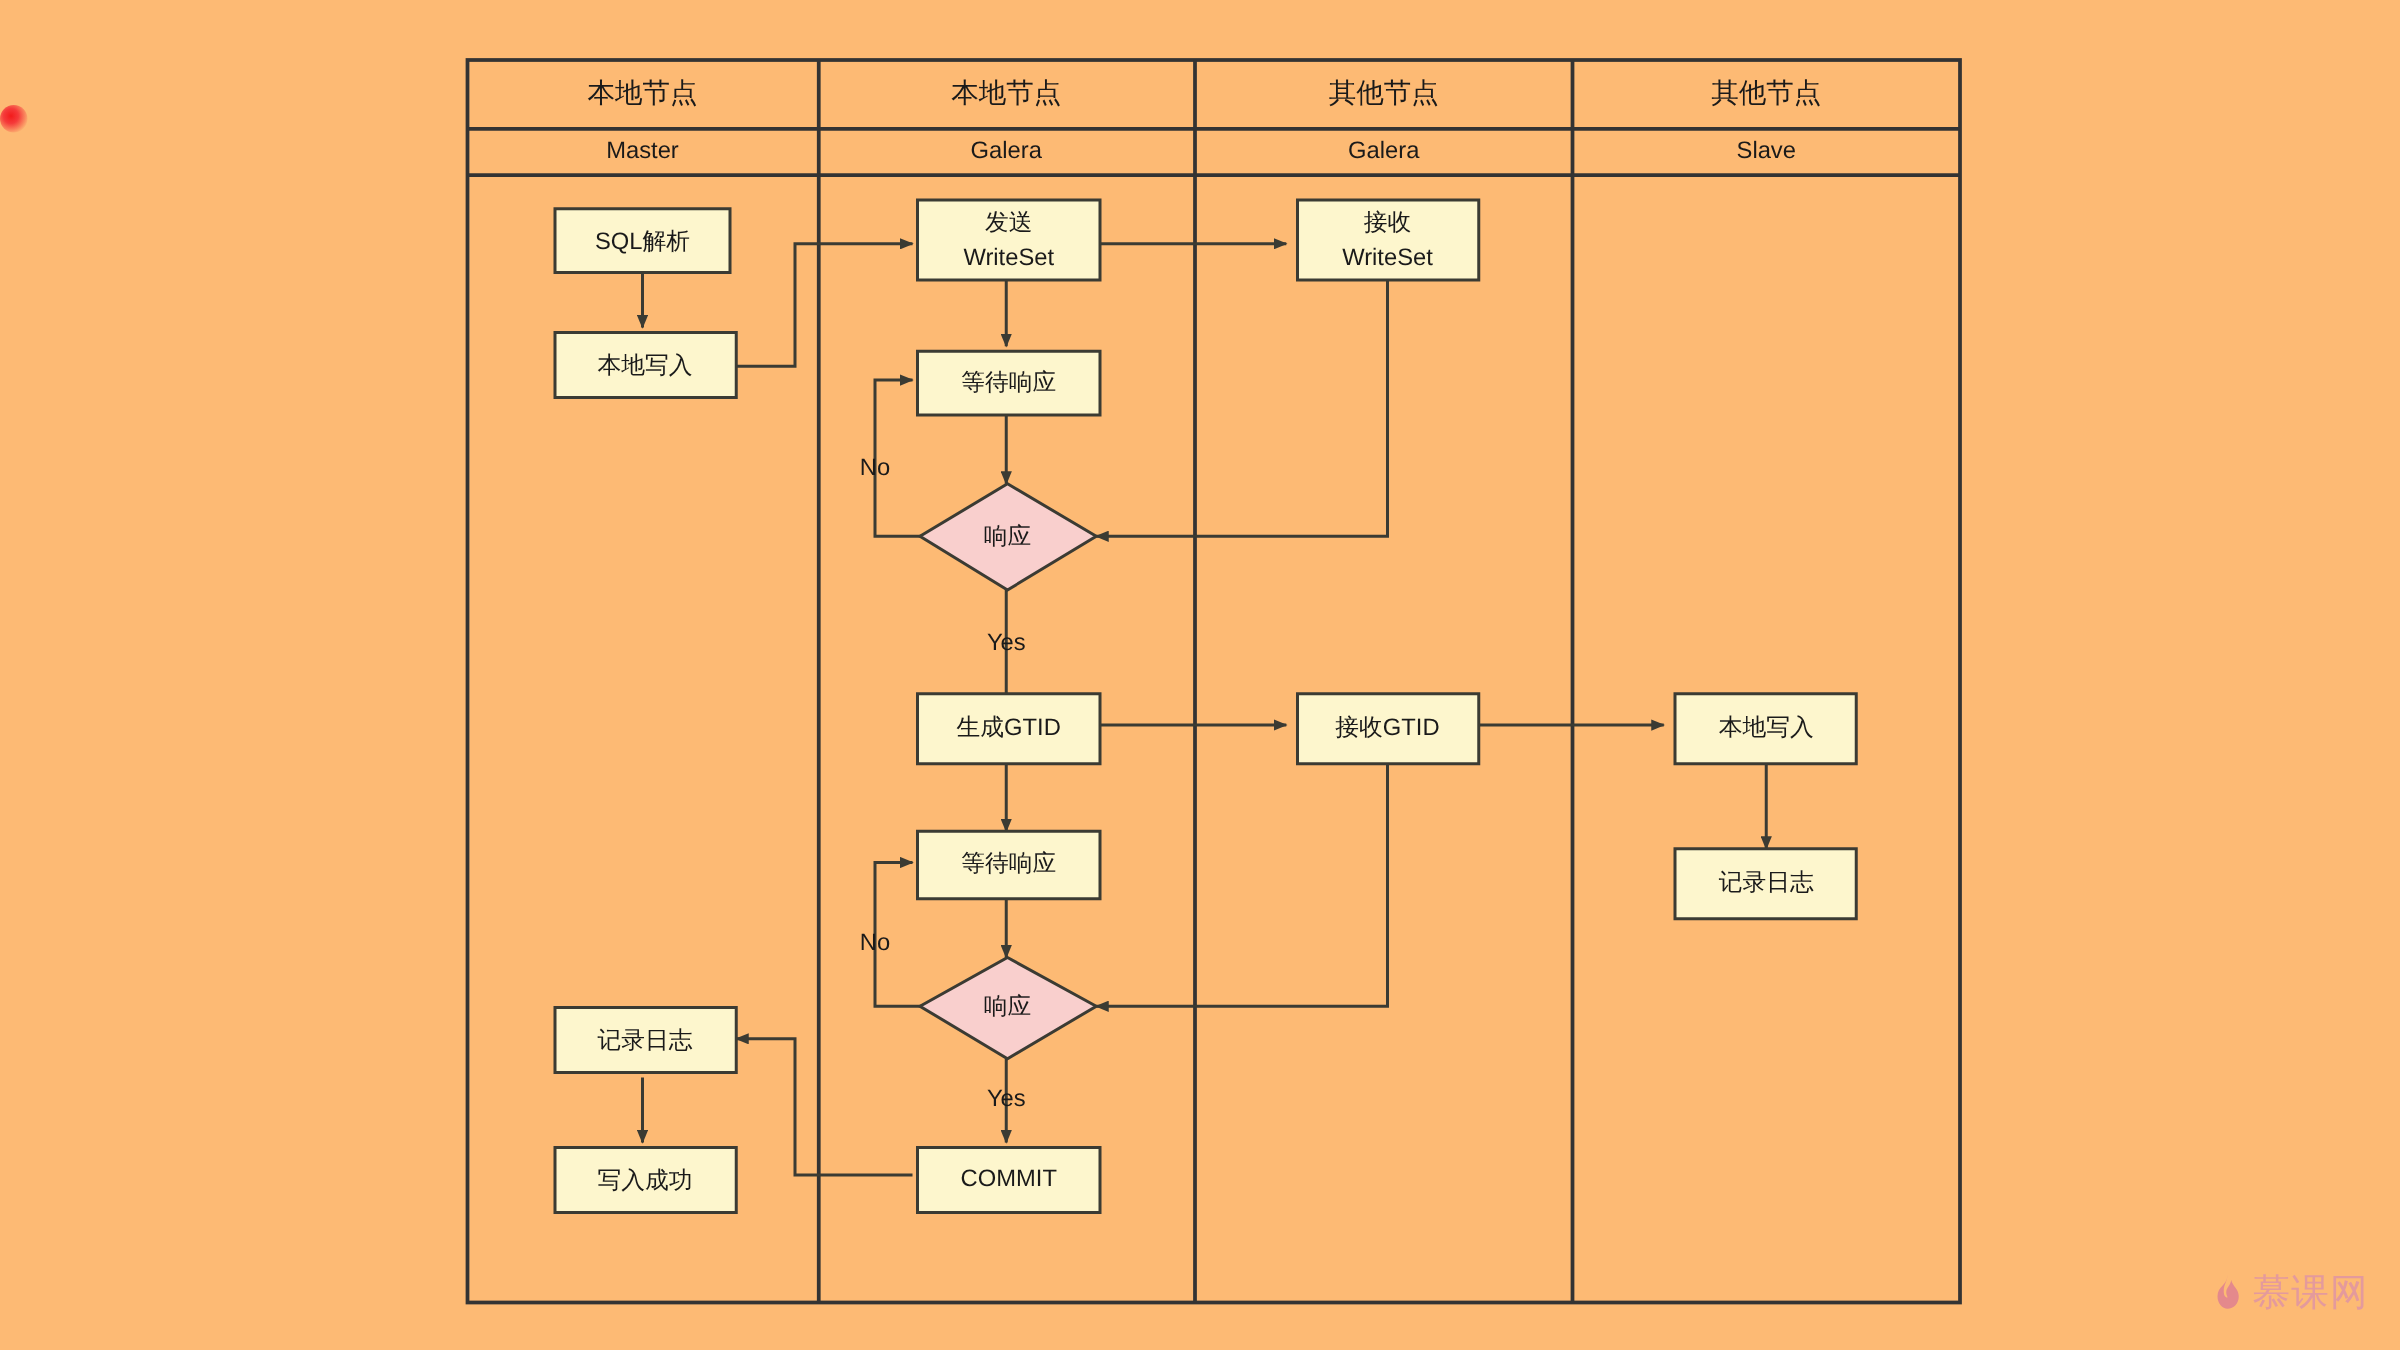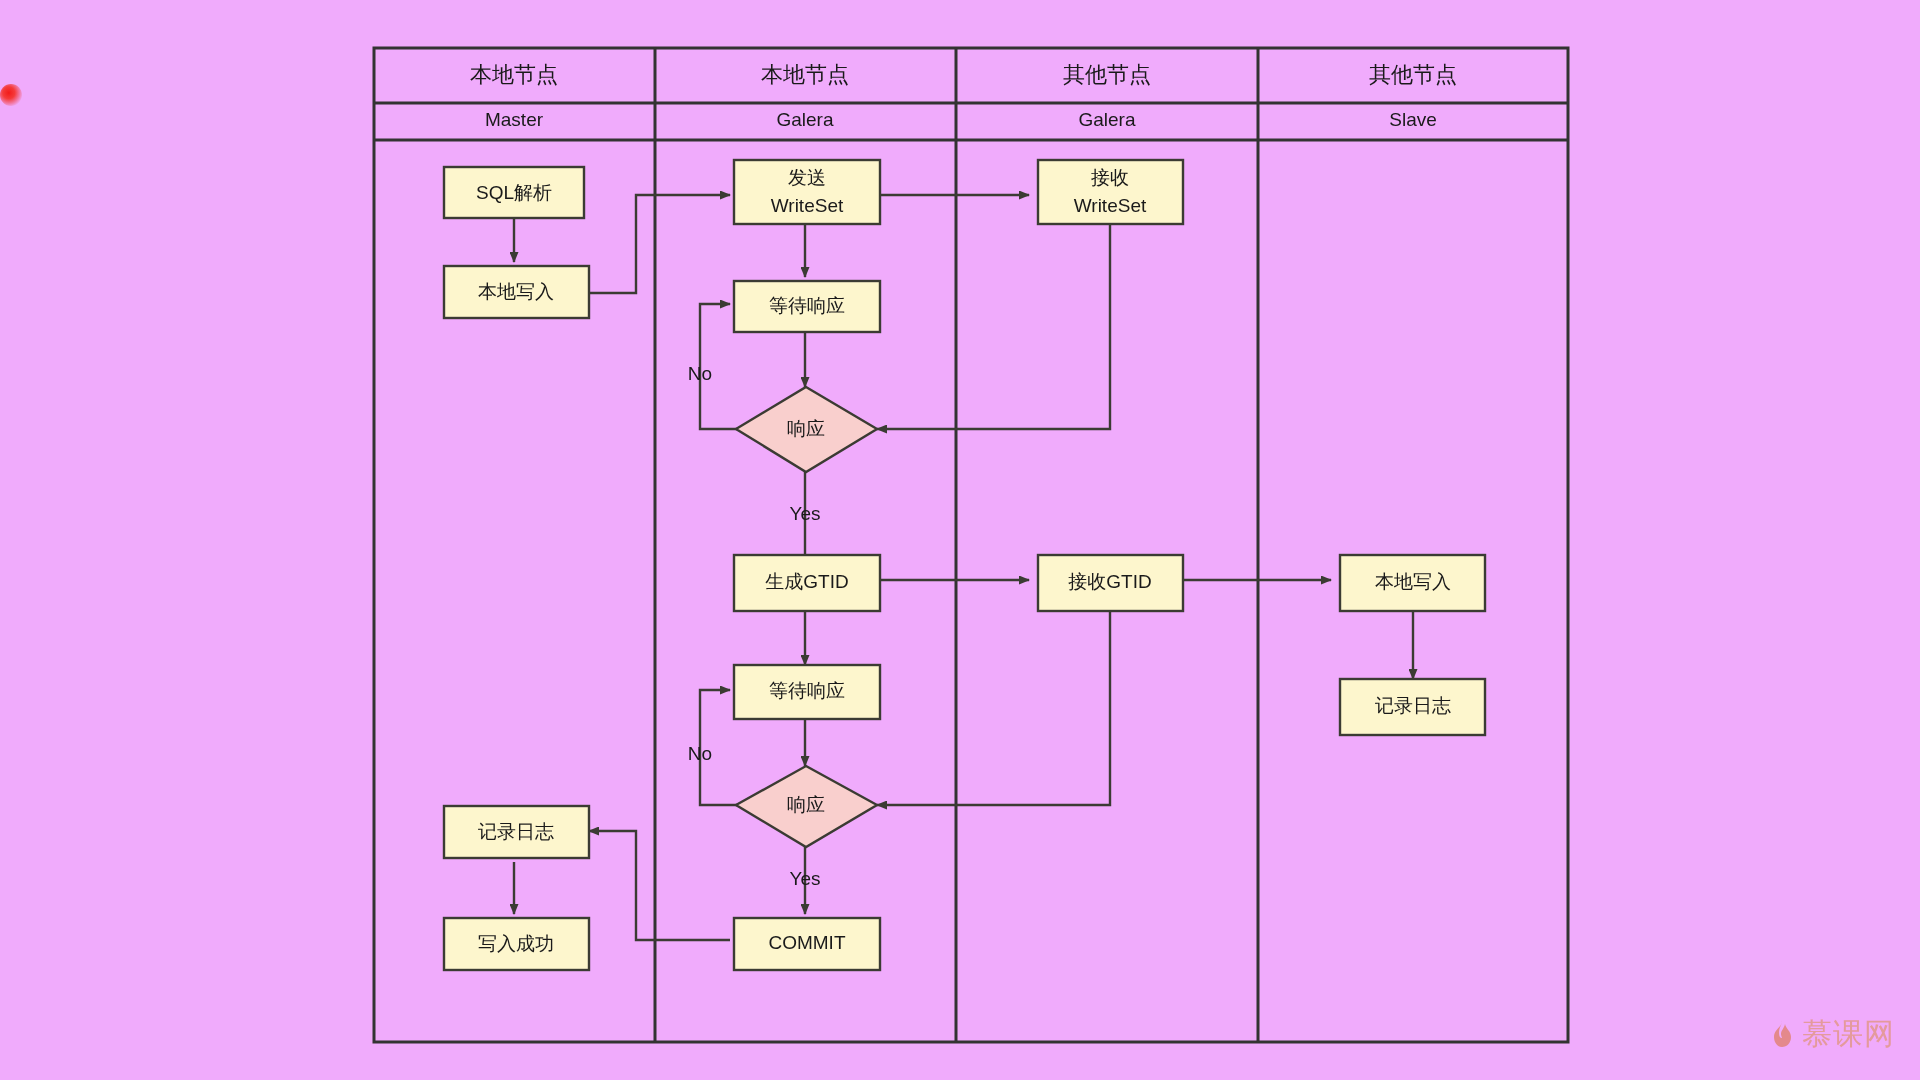--- a/index.html
+++ b/index.html
@@ -8,21 +8,21 @@
     background: #ffffff;
     width: 1920px;
     height: 1080px;
     overflow: hidden;
     font-family: "Liberation Sans", "DejaVu Sans", sans-serif;
   }
   #stage {
     position: relative;
     width: 1920px;
     height: 1080px;
-    background: #f0abfc;
+    background: #fdba74;
   }
   svg#diagram {
     position: absolute;
     left: 0;
     top: 0;
     width: 1920px;
     height: 1080px;
   }
   .lane-border { fill: none; stroke: #333333; stroke-width: 3; }
   .lane-div    { fill: none; stroke: #333333; stroke-width: 3; }

